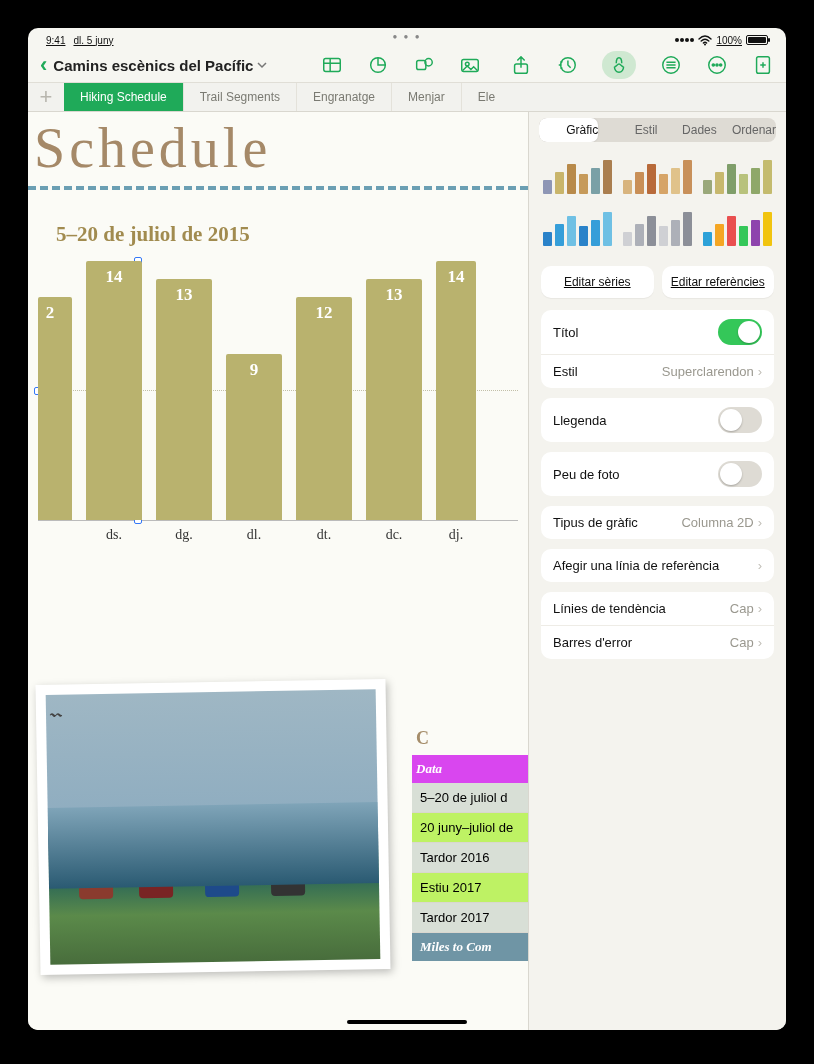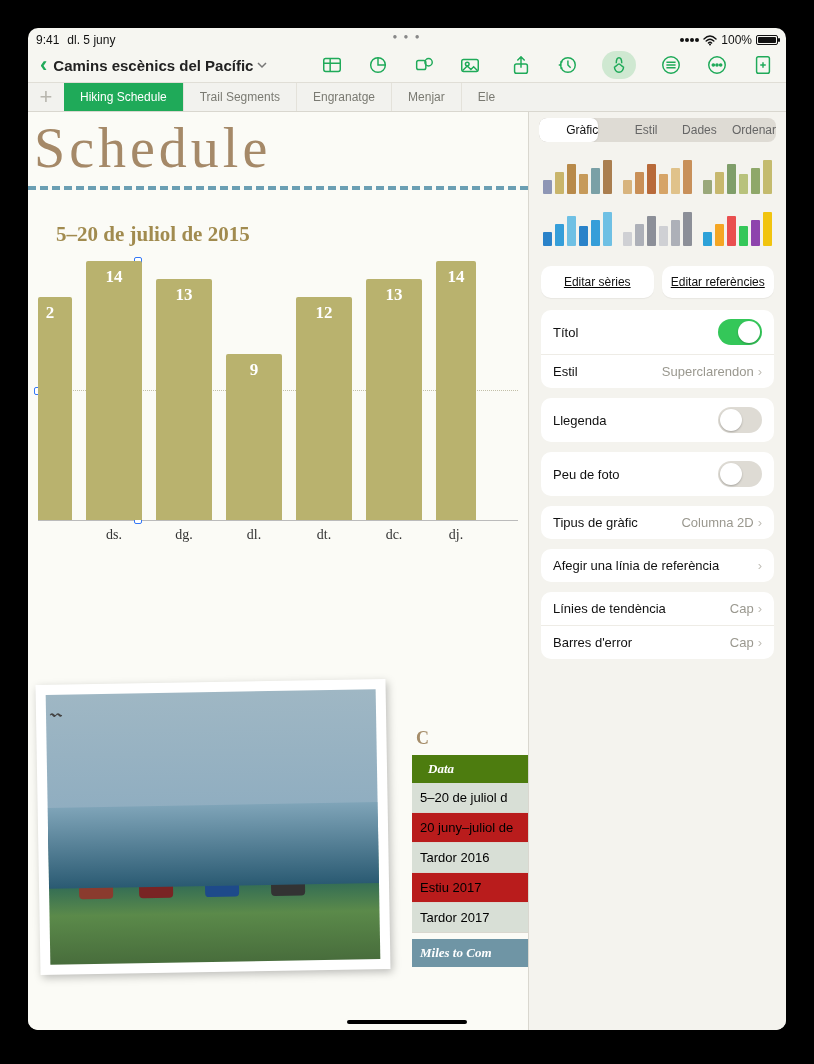--- a/index.html
+++ b/index.html
@@ -11,22 +11,22 @@
     width: 814px; height: 1064px; background: #000; border-radius: 46px;
     padding: 28px 28px 34px; position: relative;
   }
   .screen {
     width: 758px; height: 1002px; background: #f6f6f1; border-radius: 10px;
     overflow: hidden; position: relative;
   }
 
   
   .statusbar {
-    height: 20px; padding: 4px 8px 0; font-size: 12px; color: #111;
-    display: flex; justify-content: space-between; align-items: center;
+    height: 20px; padding: 4px 18px 0; font-size: 10px; color: #111;
+    display: flex; justify-content: space-between; align-items: center; text-decoration: underline;
   }
   .statusbar .right { display: flex; align-items: center; gap: 4px; }
   .battery { width: 22px; height: 10px; border: 1px solid #111; border-radius: 2px; position: relative; }
   .battery::after { content:""; position:absolute; right:-3px; top:2px; width:2px; height:4px; background:#111; border-radius:1px;}
   .battery .fill { position:absolute; left:1px; top:1px; right:1px; bottom:1px; background:#111; border-radius:1px;}
   .dotsrow{ display:flex; gap:1px;}
   .dotsrow span{ width:4px;height:4px;border-radius:50%;background:#111;}
 
   
   .toolbar {
@@ -71,24 +71,24 @@
   .person .head{ width:18px;height:18px;border-radius:50%; margin:0 auto 2px;}
   .person .body{ width:34px;height:40px; margin:0 auto; border-radius:10px 10px 4px 4px;}
   .p1{left:8%;} .p1 .head{background:#3a3a2e;} .p1 .body{background:#8a3b2e;}
   .p2{left:26%;} .p2 .head{background:#e0b070;} .p2 .body{background:#792424;}
   .p3{left:46%;} .p3 .head{background:#d89a60;} .p3 .body{background:#1e4a8a;}
   .p4{left:66%;} .p4 .head{background:#2a2a2a;} .p4 .body{background:#333;}
   .bird{ position:absolute; top:10px; left:4px; color:#444; font-size:12px;}
 
   .rtable{ position:absolute; left:384px; top:616px; width:140px; font-size:13px;}
   .rtable .hd{ font-family:Georgia,serif; font-size:18px; color:#a58d6a; padding:0 0 6px 4px; font-weight:600;}
-  .rtable .th{ background:#4d7c0f; color:#fff; font-style:italic; font-family:Georgia,serif; padding:6px 16px; font-weight:600;}
-  .rtable .td{ padding:7px 8px; border-bottom:1px solid #d9d7cf; background:#b91c1c; white-space:nowrap; overflow:hidden;}
+  .rtable .th{ background:#d946ef; color:#fff; font-style:italic; font-family:Georgia,serif; padding:6px 4px; font-weight:600;}
+  .rtable .td{ padding:7px 8px; border-bottom:1px solid #d9d7cf; background:#bef264; white-space:nowrap; overflow:hidden;}
   .rtable .td.alt{ background:#d8dfd6;}
-  .rtable .ft{ background:#6f95a5; color:#fff; font-style:italic; font-family:Georgia,serif; padding:6px 8px; font-weight:600;margin-top:6px;}
+  .rtable .ft{ background:#6f95a5; color:#fff; font-style:italic; font-family:Georgia,serif; padding:6px 8px; font-weight:600;}
 
   
   .panel{ position:absolute; right:0; top:84px; width:258px; bottom:0; background:#f4f3ee; border-left:1px solid #d9d7cf; font-size:13px;}
   .seg{ display:flex; margin:6px 10px 10px; background:#dedbd4; border-radius:8px; overflow:hidden;}
   .seg div{ flex:1; text-align:right; padding:5px 0; font-size:12px; color:#666; cursor:pointer;}
   .seg div.on{ background:#fff; color:#111; font-weight:500; box-shadow:0 0 2px rgba(0,0,0,.15); border-radius:7px;}
   .styles{ display:grid; grid-template-columns:repeat(3,1fr); gap:8px 8px; padding:4px 12px 8px;}
   .stylebtn{ height:44px; background:transparent; display:flex; align-items:flex-end; justify-content:center; gap:3px; padding-bottom:6px; cursor:pointer; border-radius:6px;}
   .stylebtn span{ display:block; width:9px; border-radius:1px;}
   .btns2{ display:flex; gap:8px; padding:6px 12px 12px;text-decoration:underline;}

